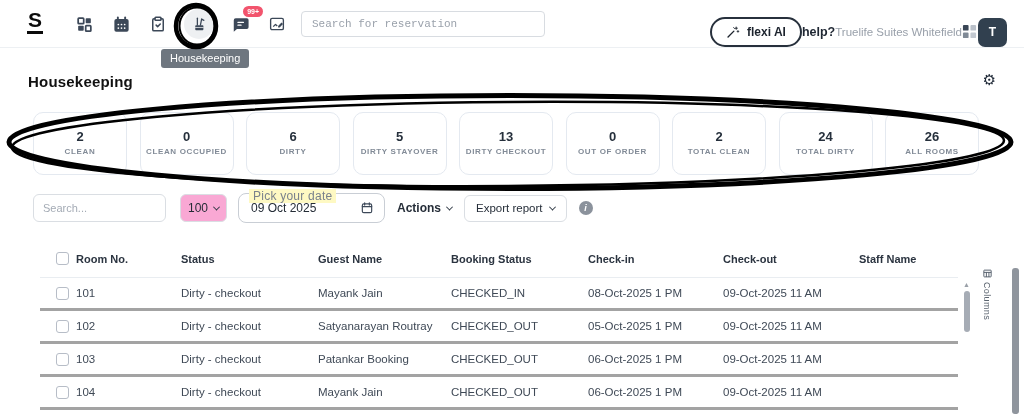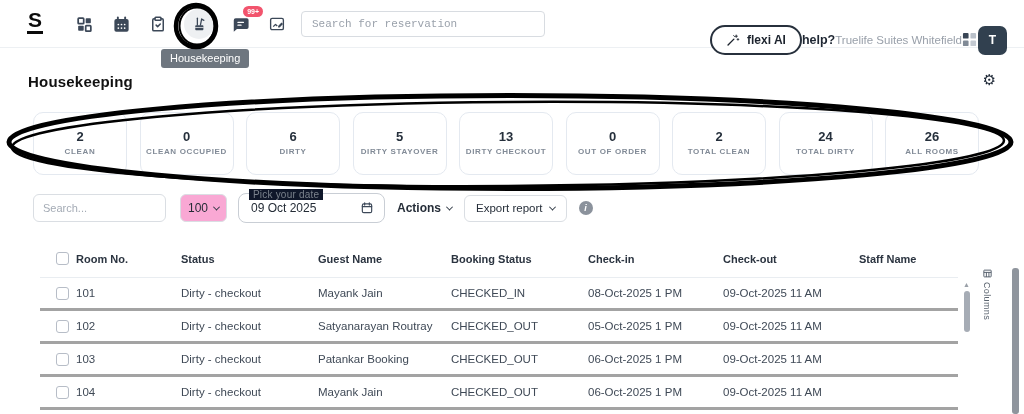--- a/index.html
+++ b/index.html
@@ -18,21 +18,21 @@
   .nav-icons { position:absolute; left:73px; top:0; height:48px; display:flex; align-items:center; gap:15px; }
   .icon-btn { width:22px; height:22px; display:flex; align-items:center; justify-content:center;
               color:#3c4858; position:relative; cursor:pointer; flex:none; }
   .icon-btn.hk { width:30px; height:30px; background:#eef0f2; border-radius:50%; }
   .badge { position:absolute; top:-7px; right:-12px; background:#f2546d; color:#fff;
            font-size:7px; font-weight:700; padding:2px 4px 2px; border-radius:8px; line-height:1; }
   .res-search { position:absolute; left:301px; top:11px; width:244px; height:26px;
                 border:1px solid #d8dce1; border-radius:4px; padding:0 10px; font-size:11px;
                 color:#2b3440; outline:none; font-family:Liberation Mono, monospace; }
   .res-search::placeholder { color:#9aa1ab; }
-  .nav-right { position:absolute; right:17px; top:16px; height:48px; display:flex; align-items:center; }
+  .nav-right { position:absolute; right:17px; top:8px; height:48px; display:flex; align-items:center; }
   .flexi-pill { display:flex; align-items:center; gap:7px; border:2px solid #27303c; border-radius:16px;
                 height:30px; padding:0 14px; font-size:12px; font-weight:700; color:#1c232d;
                 background:#fff; cursor:pointer; }
   .help-link { font-size:12.5px; font-weight:700; color:#1f2733; cursor:pointer; }
   .property { font-size:11.5px; color:#99a0aa; }
   .apps-grid { width:16px; height:16px; cursor:pointer; display:flex; }
   .avatar { width:29px; height:29px; border-radius:7px; background:#31404f; color:#fff;
             font-size:12px; font-weight:700; display:flex; align-items:center; justify-content:center; cursor:pointer; }
 
   
@@ -57,21 +57,21 @@
               font-size:11px; color:#2b3440; outline:none; font-family:"Liberation Sans",sans-serif; }
   .f-search::placeholder { color:#a4abb5; }
   .f-select { margin-left:14px; width:47px; height:28px; border:1px solid #dadee3; border-radius:6px;
               display:flex; align-items:center; justify-content:center; gap:6px; font-size:12px;
               color:#242c36; cursor:pointer; background:#f9a8d4; }
   .chev { width:5px; height:5px; border-right:1.7px solid #2b3440; border-bottom:1.7px solid #2b3440;
           transform:rotate(45deg) translate(-1px,-1px); flex:none; }
   .f-date { margin-left:11px; width:147px; height:30px; border:1px solid #c9ced5; border-radius:8px;
             position:relative; display:flex; align-items:center; padding:0 10px 0 12px; font-size:12px;
             color:#242c36; cursor:pointer; background:#fff; }
-  .f-date-label { position:absolute; top:-5px; left:10px; font-size:10px; color:#7a828c; background:#0f172a;
+  .f-date-label { position:absolute; top:-5px; left:10px; font-size:12px; color:#7a828c; background:#fef9c3;
                   padding:0 4px; letter-spacing:.02em;text-align:right; }
   .f-date-icon { margin-left:auto; display:flex; }
   .f-actions { margin-left:12px; display:flex; align-items:center; gap:6px; font-size:12px; font-weight:600;
                color:#262e39; cursor:pointer; background:none; border:none; font-family:"Liberation Sans",sans-serif; }
   .f-export { margin-left:12px; height:27px; border:1px solid #dadee3; border-radius:6px; padding:0 11px;
               display:flex; align-items:center; gap:7px; font-size:11.5px; color:#262e39; cursor:pointer; background:#fff;
               font-family:"Liberation Sans",sans-serif; }
   .f-info { margin-left:12px; width:14px; height:14px; border-radius:50%; background:#8b929c; color:#fff;
             font-size:9px; font-weight:700; display:flex; align-items:center; justify-content:center;
             font-style:italic; cursor:pointer; }

